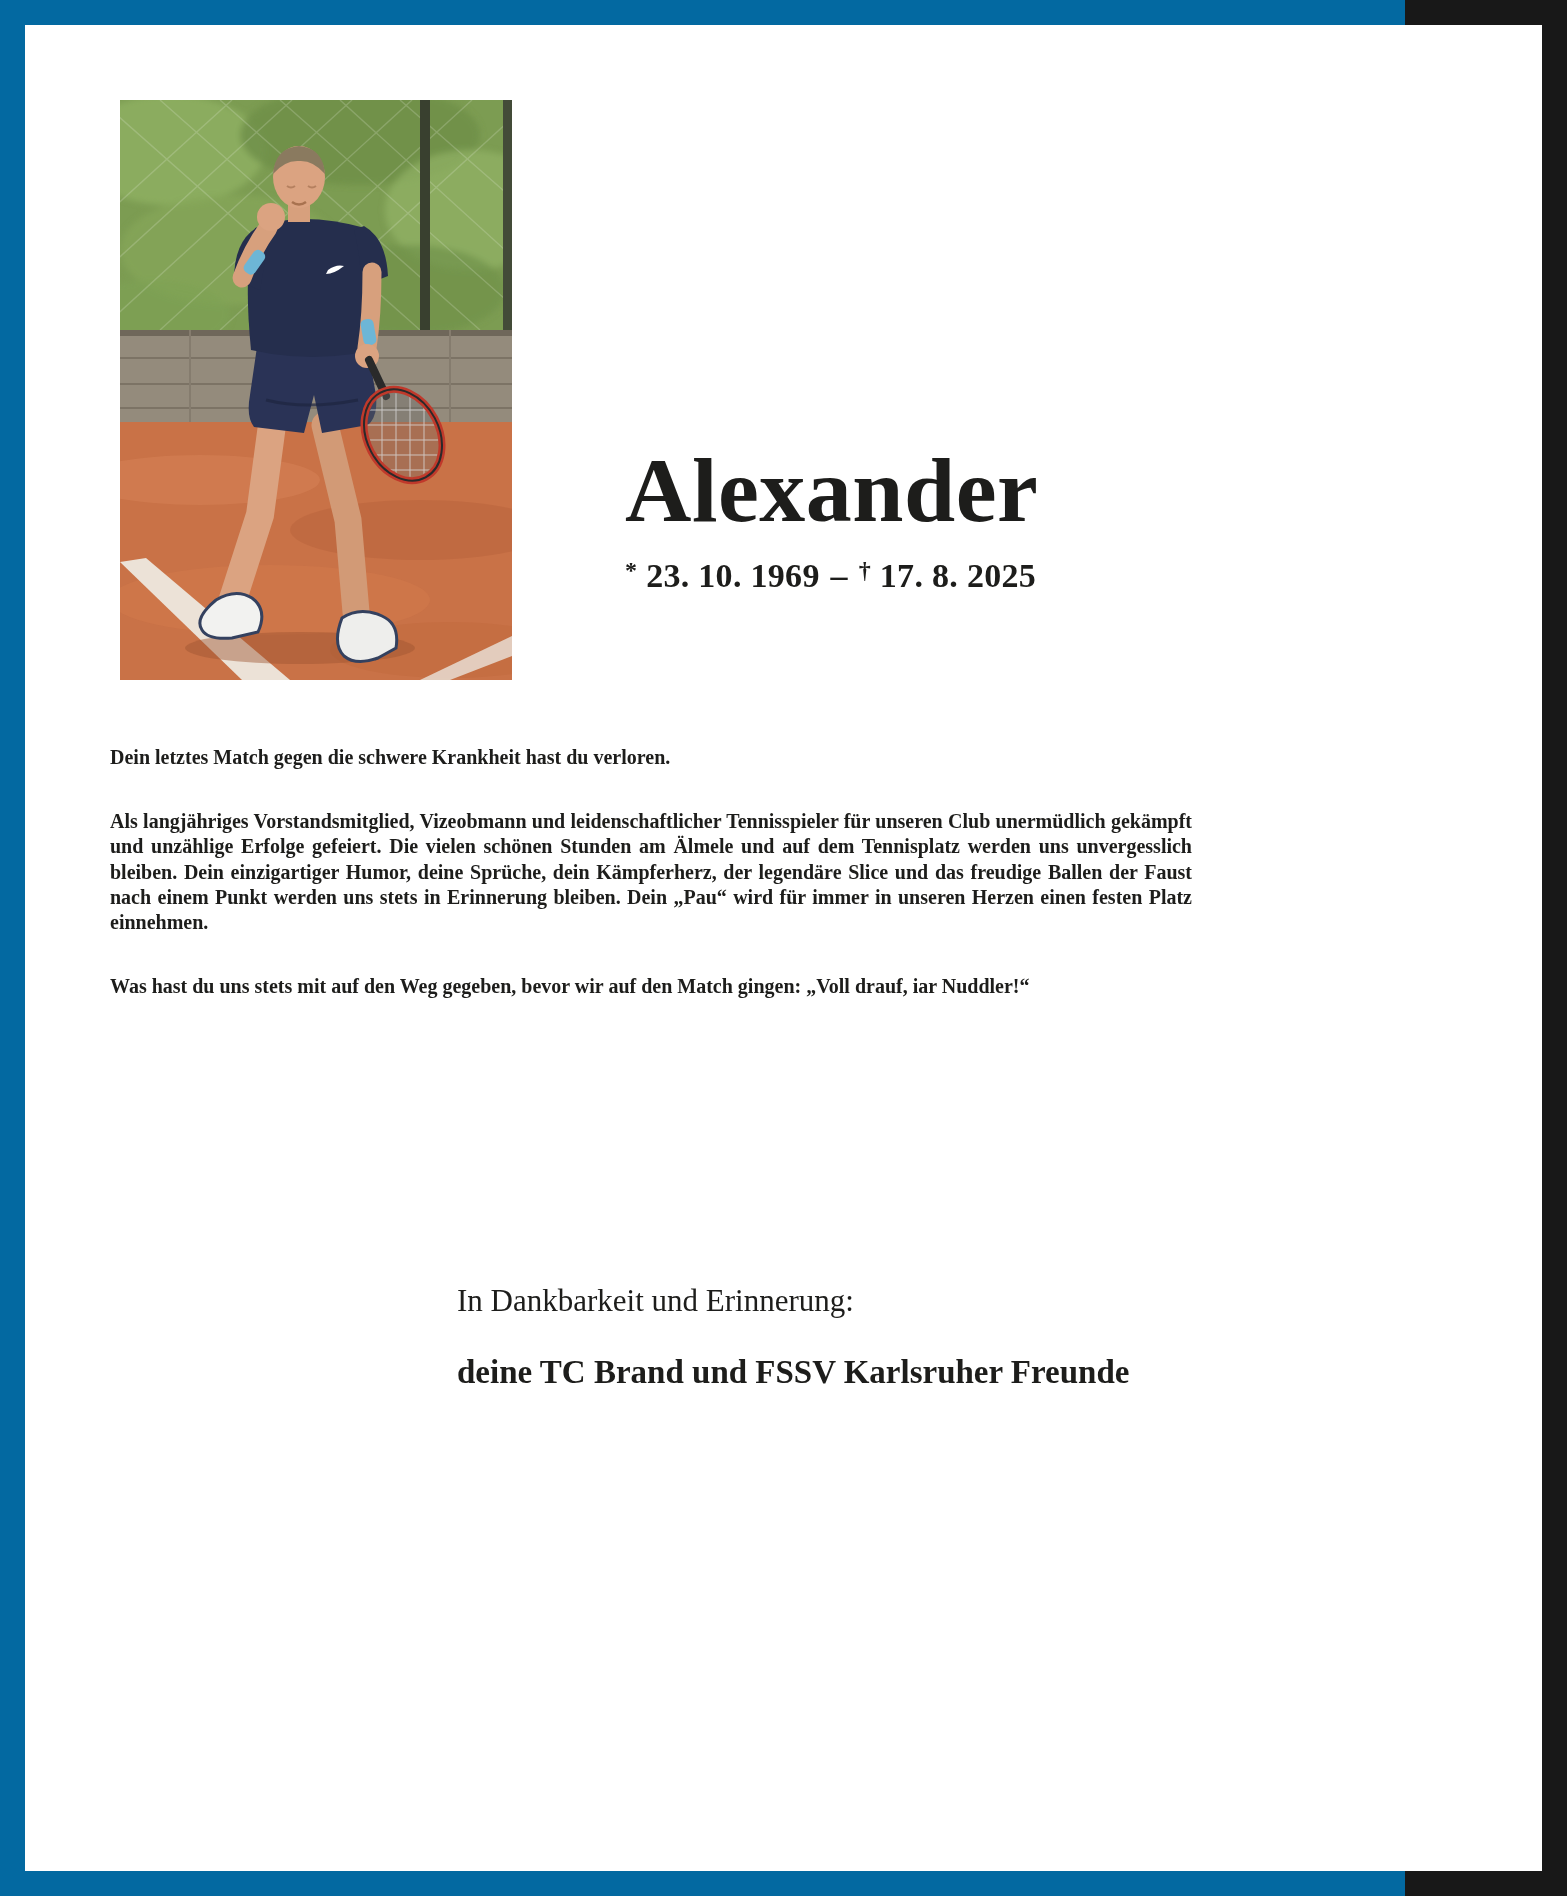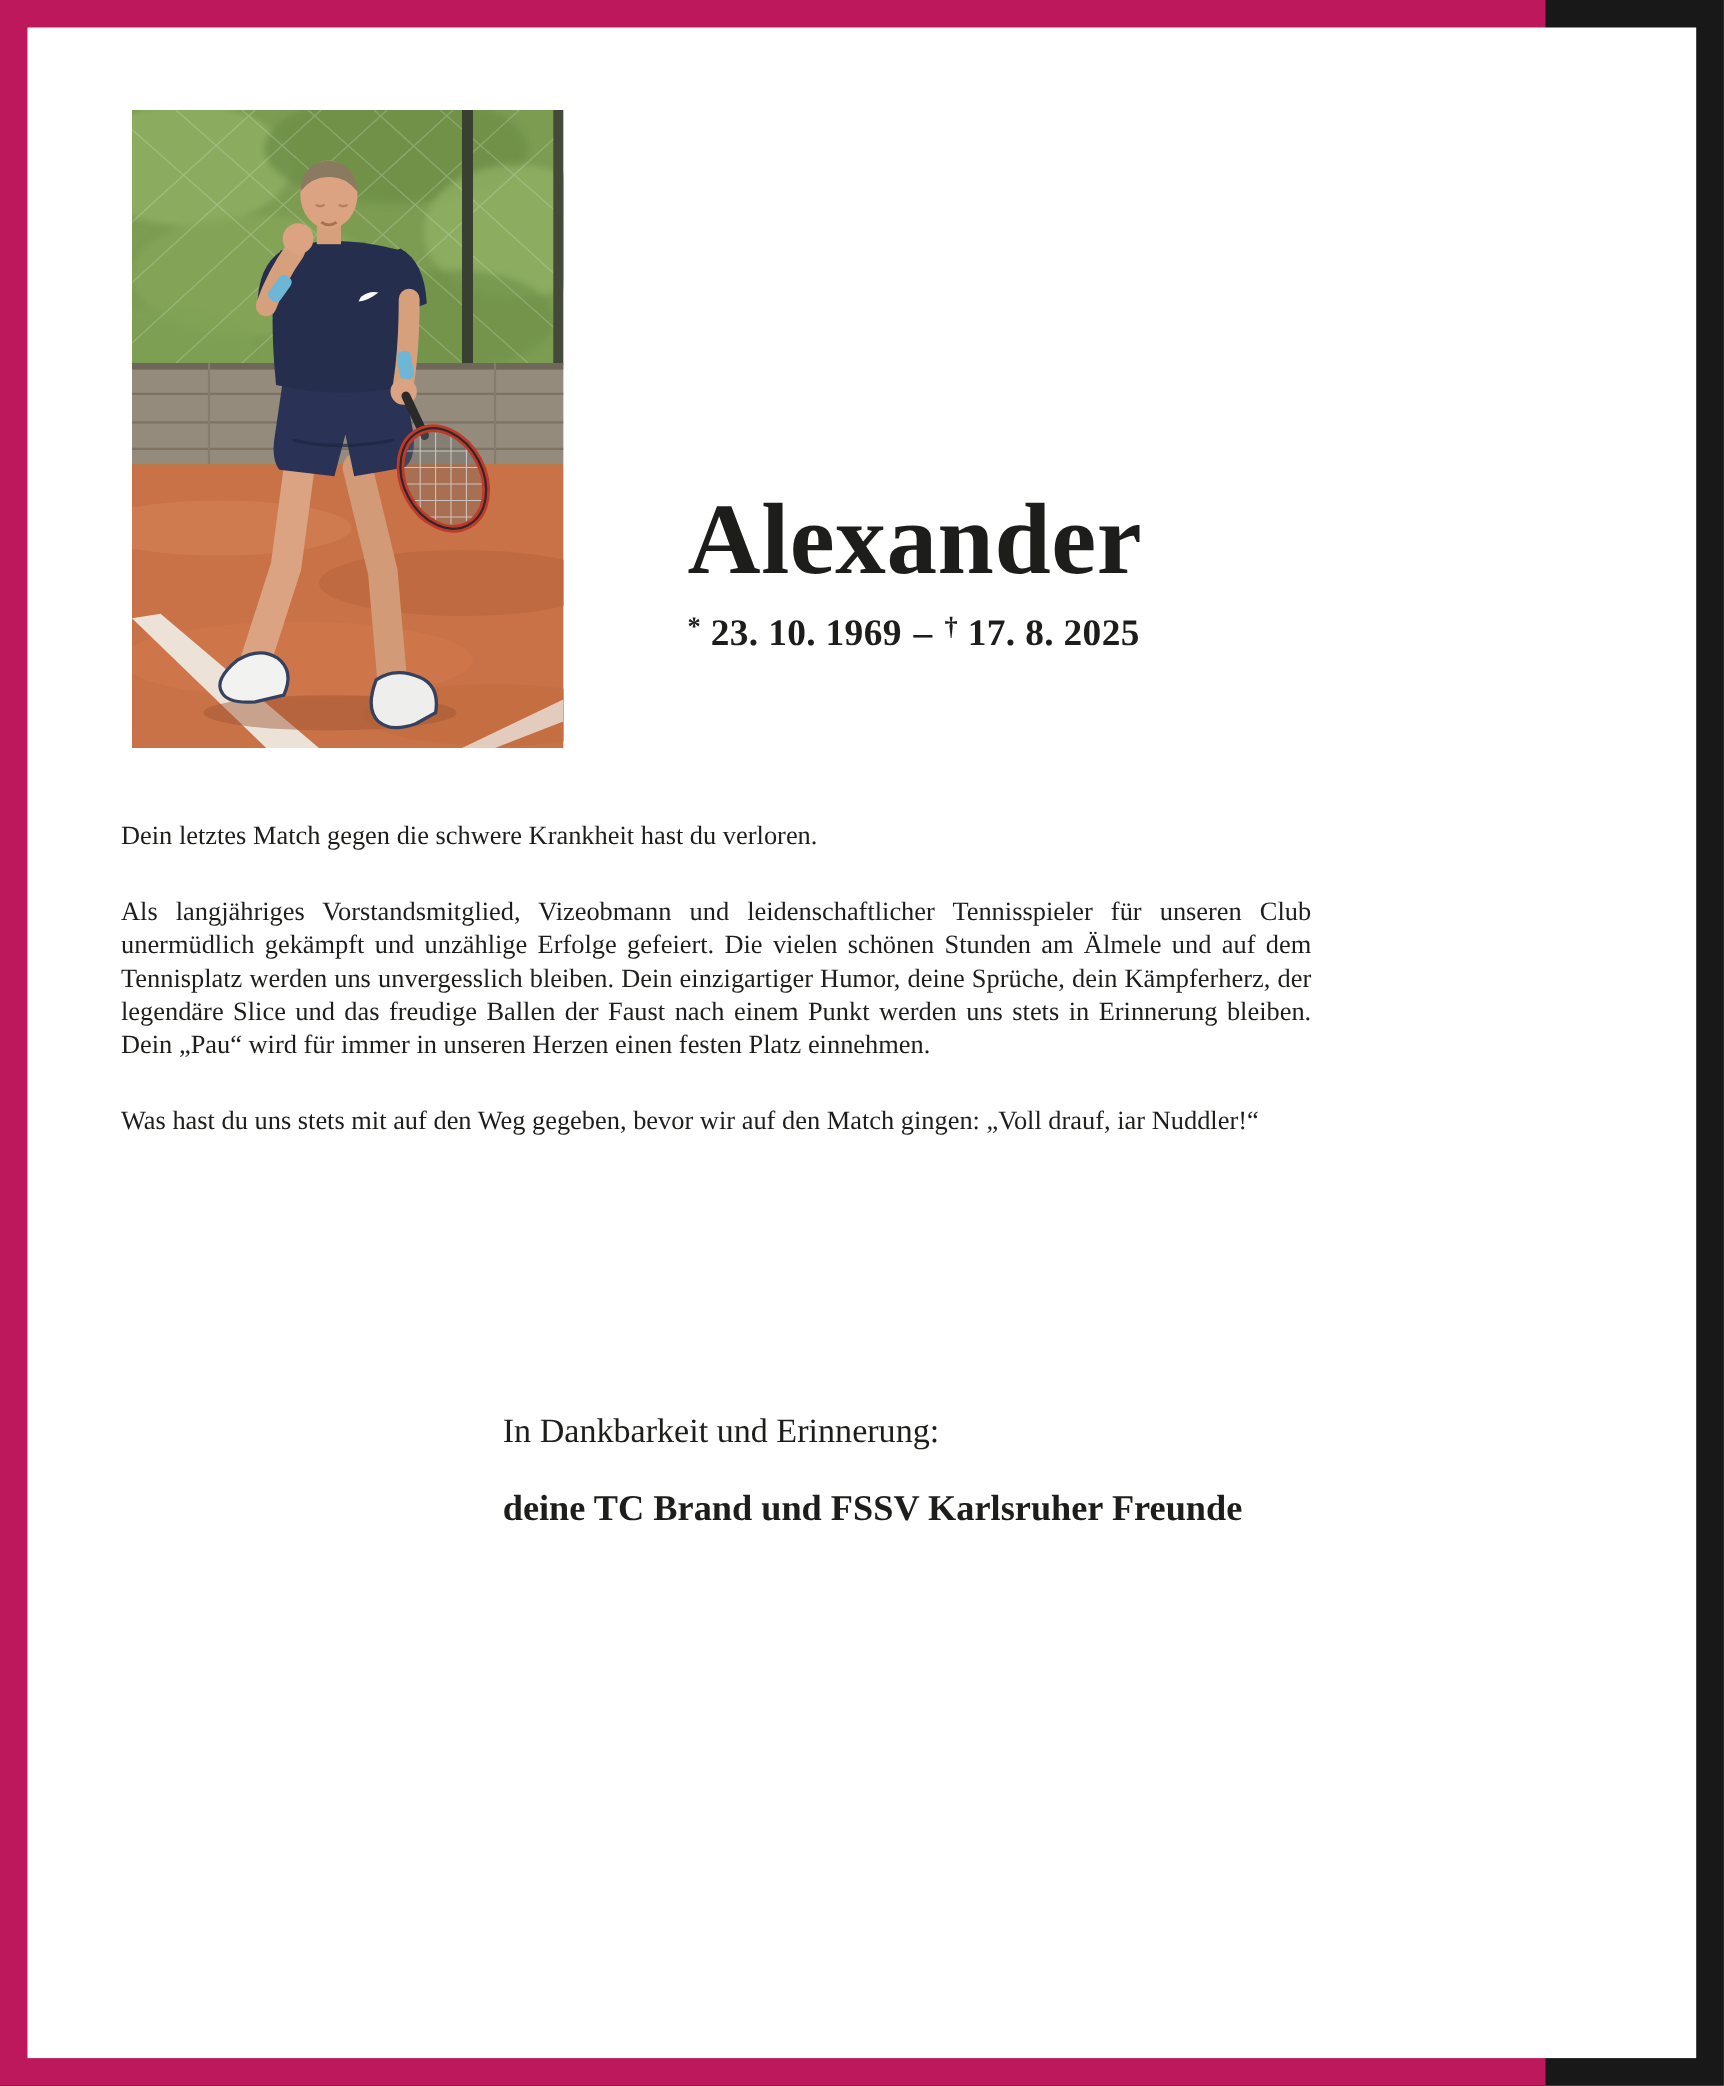--- a/index.html
+++ b/index.html
@@ -8,21 +8,21 @@
     background: #181818;
     width: 1567px;
     height: 1896px;
     overflow: hidden;
     font-family: "Liberation Serif", serif;
   }
   .frame {
     position: relative;
     width: 1405px;
     height: 1896px;
-    background: #be185d;
+    background: #0369a1;
   }
   .page {
     position: absolute;
     left: 25px;
     top: 25px;
     width: 1517px;
     height: 1846px;
     background: #ffffff;
     color: #1d1d1b;
   }
@@ -68,24 +68,25 @@
   .dates .sep { padding: 0 2px; }
 
   .bodytext {
     position: absolute;
     left: 85px;
     top: 720px;
     width: 1082px;
   }
   .bodytext p {
     margin: 0 0 39px 0;
-    font-size: 24px;
+    font-size: 20px;
     line-height: 1.26;
     text-align: justify;
     color: #1d1d1b;
+    font-weight: bold;
   }
 
   .closing {
     position: absolute;
     left: 432px;
     top: 1256px;
     width: 900px;
   }
   .closing .thanks {
     margin: 0;

